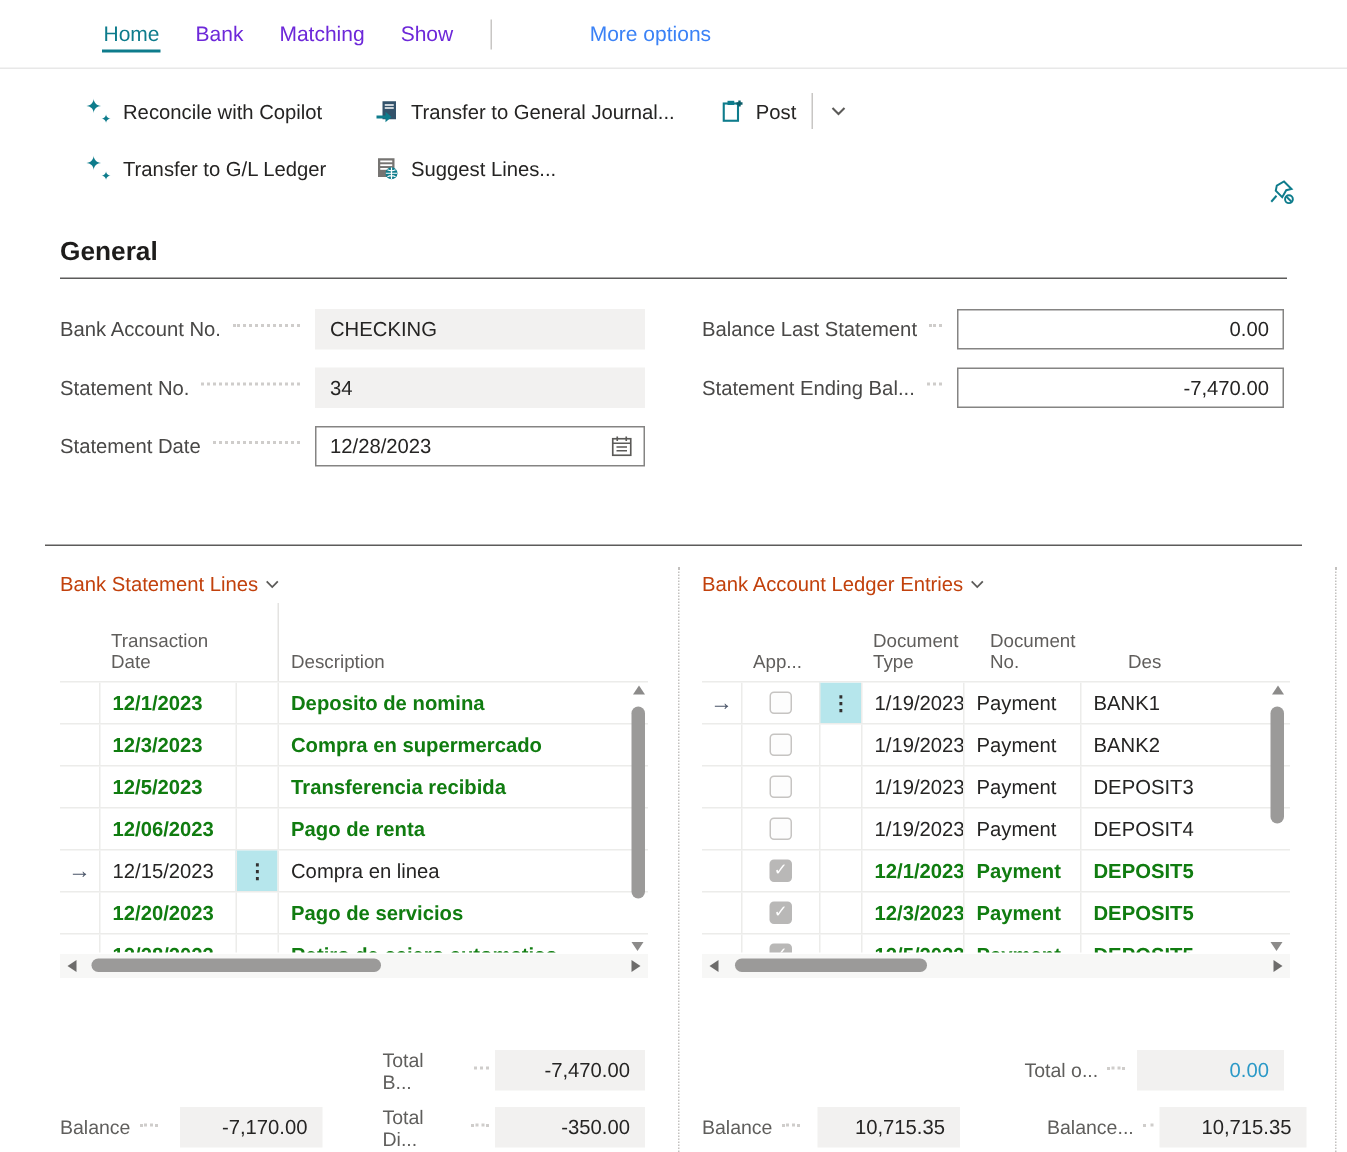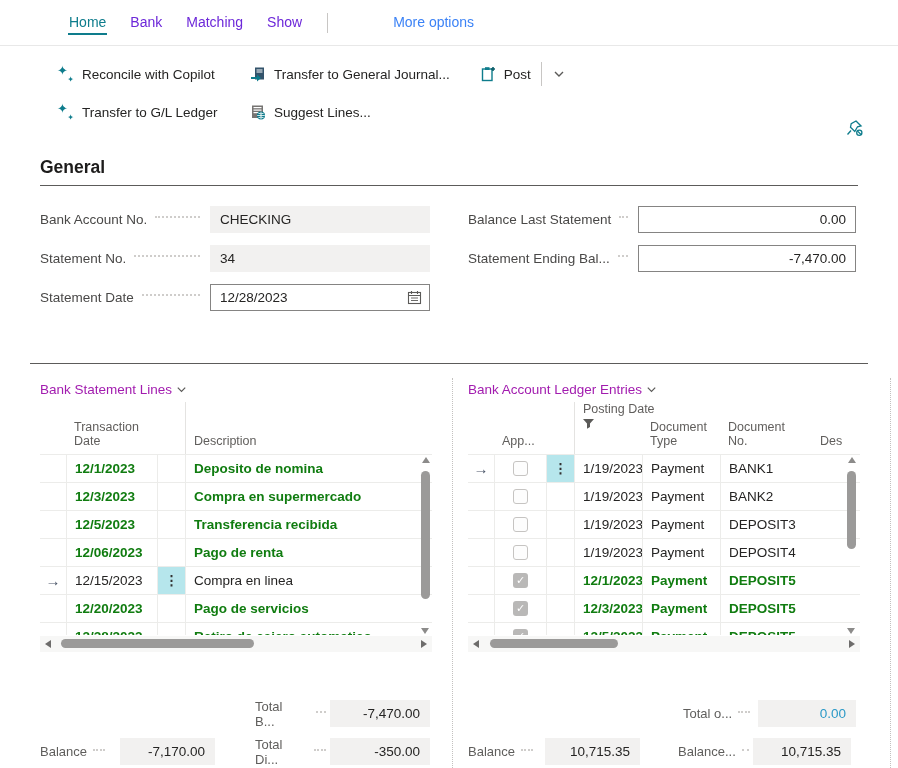--- a/index.html
+++ b/index.html
@@ -44,21 +44,21 @@
   .val-num { width:218px; height:27px; line-height:25px; background:#fff;
     border:1px solid #858483; text-align:right; padding:0 9px; font-size:13.5px; }
 
   .hrule2 { margin:40px 30px 0 30px; border-top:1px solid #5c5b5a; }
 
   
   .panes { position:relative; margin-top:12px; padding-left:40px; display:flex; height:410px; }
   .dotdiv { position:absolute; top:2px; bottom:6px; border-left:1px dotted #c3c1bf; }
   .pane { width:392px; }
   .pane.rightpane { margin-left:36px; }
-  .pane-title { height:26px; display:flex; align-items:center; font-size:13.5px; color:#a21caf; }
+  .pane-title { height:26px; display:flex; align-items:center; font-size:13.5px; color:#c2410c; }
   .pane-title svg { margin-left:3px; }
 
   
   .thead { display:flex; align-items:flex-end; height:52px; color:#605e5c; font-size:12.5px; }
   .th { padding:0 8px 6px; line-height:14px; }
   .th.bordered { border-left:1px solid #e4e3e1; height:100%; display:flex; align-items:flex-end;
     padding-bottom:6px; }
   .tbody { position:relative; height:181px; overflow:hidden; border-top:1px solid #ececea; }
   .trow-g { display:flex; height:28px; border-bottom:1px solid #ececea; align-items:center; }
   .td { height:100%; line-height:27px; padding:0 8px; font-size:13.5px; overflow:hidden;
@@ -342,26 +342,20 @@
     <div class="pane-title">
       <span>Bank Account Ledger Entries</span>
       <svg width="13" height="13" viewBox="0 0 14 14" fill="none" stroke="#5b5a58" stroke-width="1.3">
           <path d="M3 5 L7 9 L11 5"></path>
         </svg>
     </div>
     <div class="thead">
       <div class="th rw-sel"></div>
       <div class="th rw-app">App...</div>
       <div class="th rw-menu"></div>
-      <div class="th rw-date bordered" style="white-space:nowrap; display:block; padding-bottom:4px;">
-        <span>Posting Date</span>
-        <svg class="funnel" width="11" height="10" viewBox="0 0 11 10">
-            <path d="M0 0 h11 L7 4.6 V8 L4 9.8 V4.6 Z" fill="#5b5a58"></path>
-          </svg>
-      </div>
       <div class="th rw-type">Document Type</div>
       <div class="th rw-no">Document No.</div>
       <div class="th rw-desc" style="overflow:hidden; white-space:nowrap; padding-right:0;">Description</div>
     </div>
     <div class="tbody">
       <div class="trow-g">
         <div class="td rw-sel sel-arrow">→</div>
         <div class="td rw-app">
             <div class="cb off"></div>
           </div>
@@ -453,21 +447,21 @@
         </div>
       </div>
       <div class="trow-t">
         <div class="tslot">
           <div class="tlabel" style="width:77px;">
               <span>Balance</span>
               <span class="tlead"></span>
             </div>
           <div class="tval" style="width:95px;">10,715.35</div>
         </div>
-        <div class="tslot" style="margin-left:38px;">
+        <div class="tslot" style="margin-left:58px;">
           <div class="tlabel" style="width:75px;">
               <span>Balance...</span>
               <span class="tlead"></span>
             </div>
           <div class="tval" style="width:98px;">10,715.35</div>
         </div>
       </div>
     </div>
   </div>
 </div>

